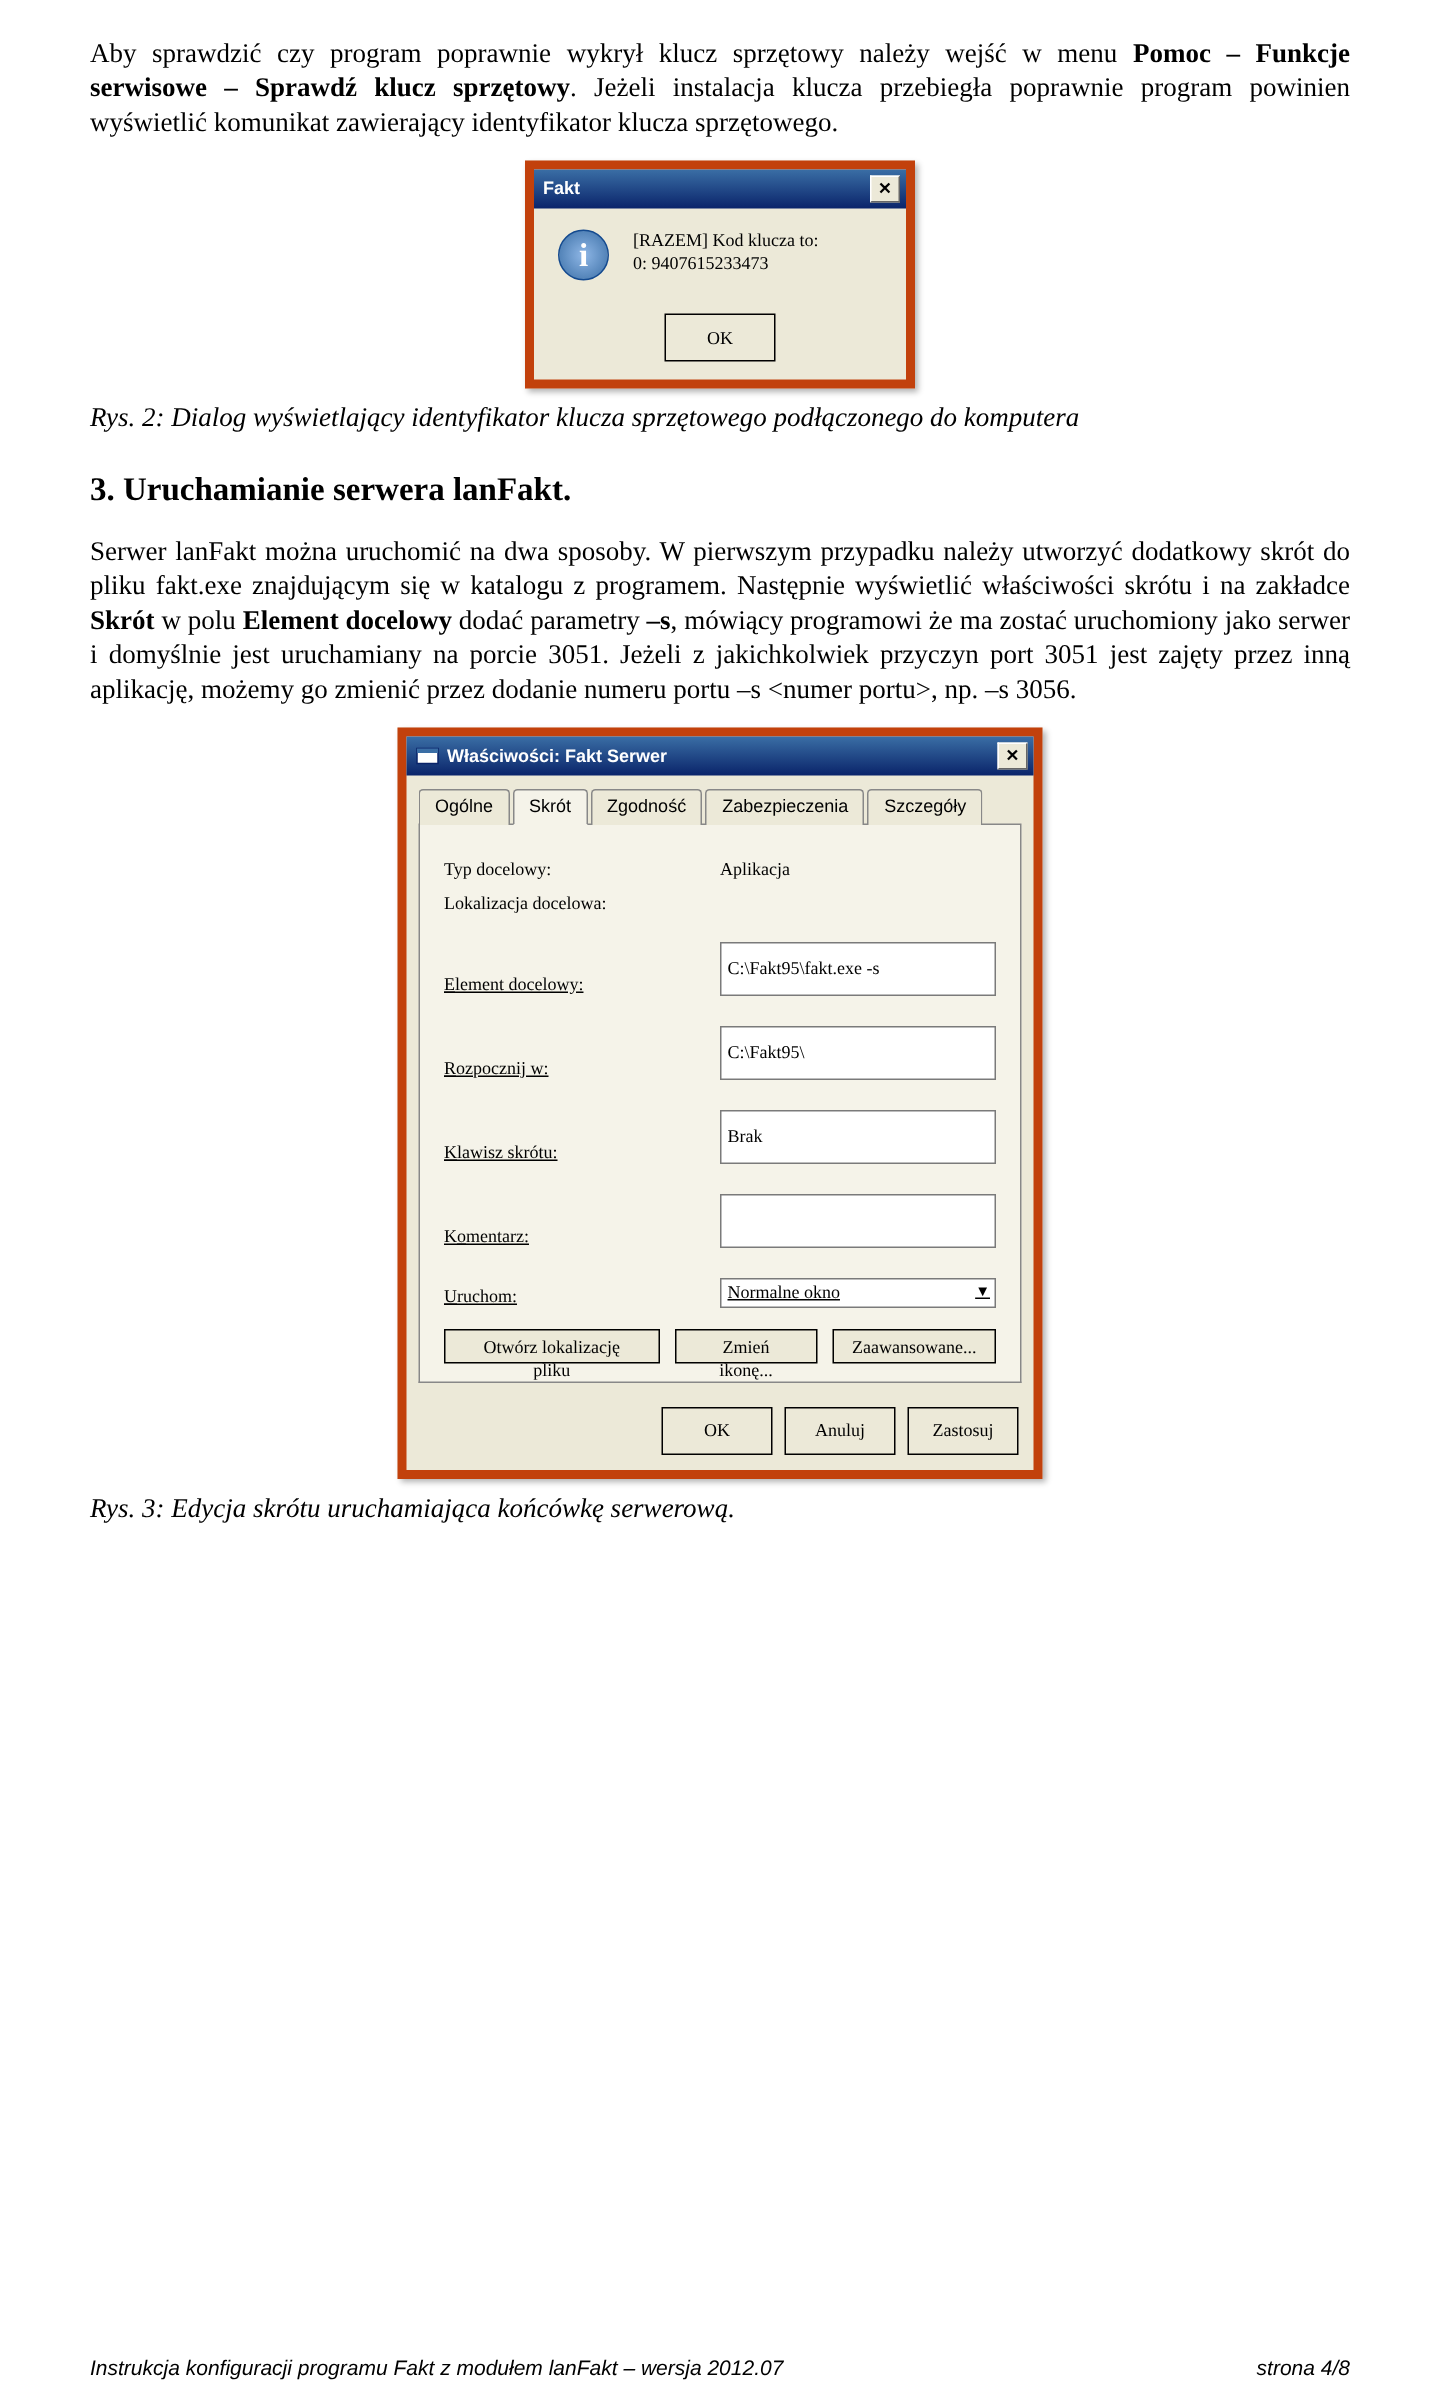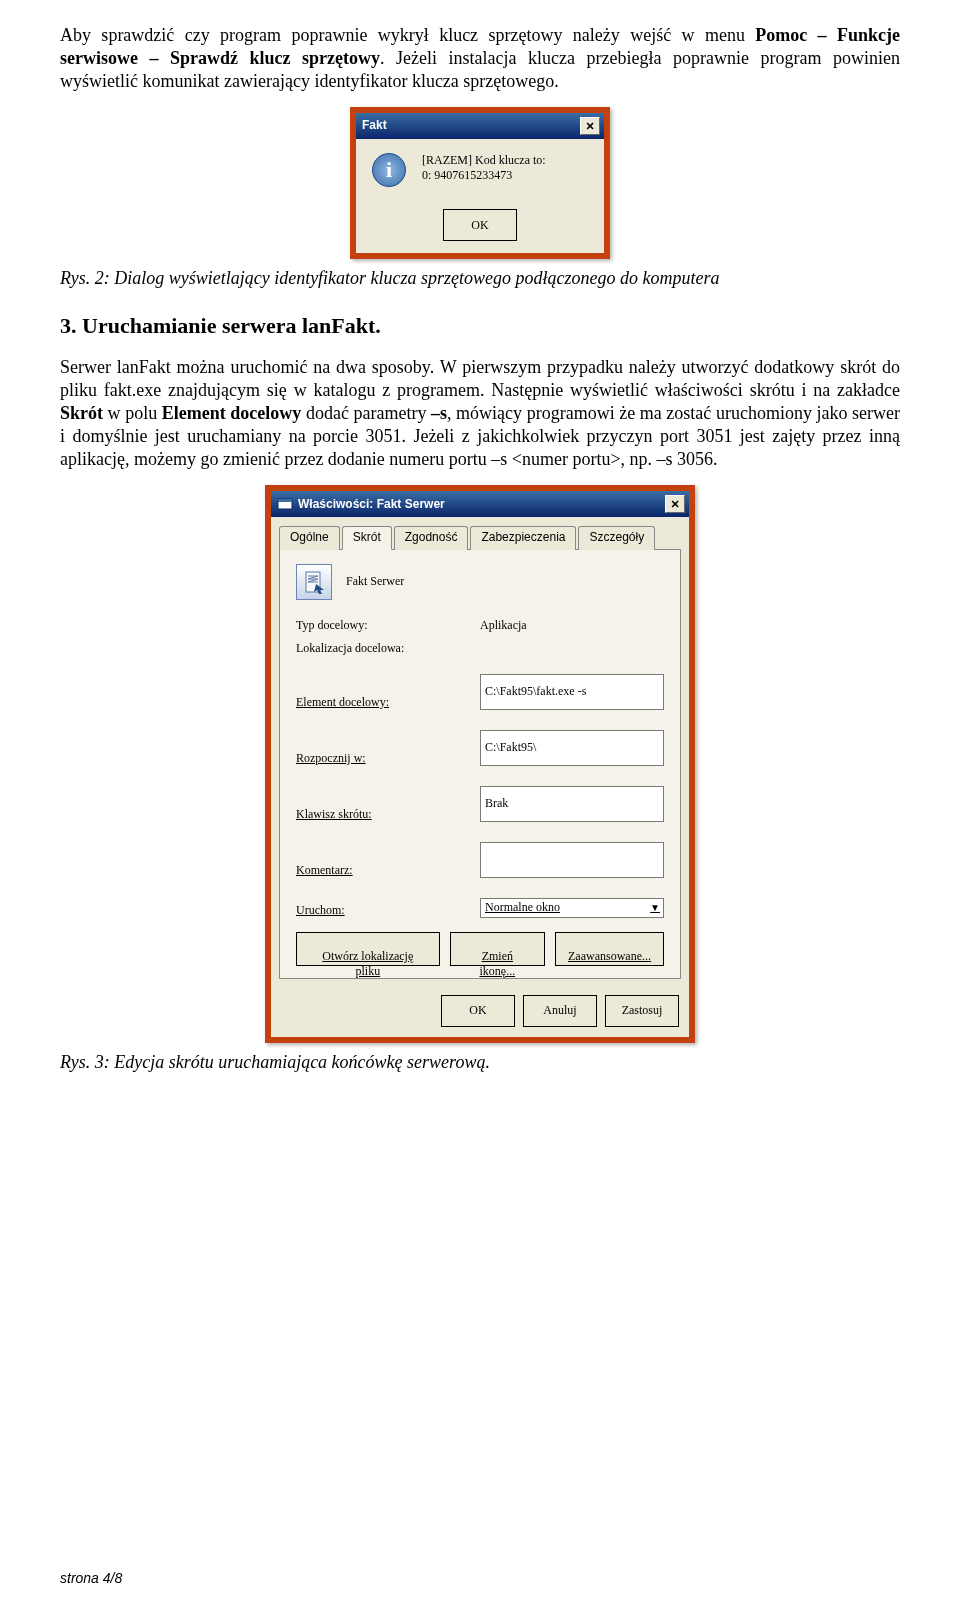--- a/index.html
+++ b/index.html
@@ -36,21 +36,21 @@
   .tabs { margin: 8px 8px 0 8px; display:flex; border-bottom:1px solid #888; }
   .tab { padding: 3px 10px; border:1px solid #888; border-bottom:none; margin-right:2px; background:#ece9d8; border-top-left-radius:3px; border-top-right-radius:3px; position:relative; top:1px; cursor:pointer; }
   .tab.active { background:#f5f3e9; font-weight:normal; border-bottom:1px solid #f5f3e9; }
   .tabpage { margin: 0 8px 8px 8px; padding: 14px 16px 12px 16px; border:1px solid #888; border-top:none; background:#f5f3e9; }
   .fieldrow { display:flex; align-items:flex-end; margin:8px 0;gap:44px; }
   .fieldrow .lbl { width: 140px; font: 12px Tahoma; }
   .txt { flex:1; height:36px; border:1px solid #7a7a7a; background:#fff; padding:1px 4px; font:12px Tahoma; }
   .sel { flex:1; height:20px; border:1px solid #7a7a7a; background:#fff; font:12px Tahoma; display:flex; align-items:center; justify-content:space-between; padding:0 3px 0 4px; }
   .sel .chev { font-size:10px; }
   .btnrow { display:flex; gap:10px; margin-top:14px; }
-  .btnrow .winbtn { min-width: auto; padding:16px 12px; height:23px;text-decoration:underline; }
+  .btnrow .winbtn { min-width: auto; padding:4px 12px; height:23px; }
   .dlg-actions { display:flex; justify-content:flex-end; gap:8px; padding:8px 10px 10px 0; }
   .shortcut-icon { width: 36px; height: 36px; background: linear-gradient(#fff,#c7d4e8); border:1px solid #6a85b5; display:inline-flex; align-items:center; justify-content:center; }
   .shortcut-icon svg { width:24px; height:24px; }
   .doc-footer { position:absolute; bottom:18px; left:60px; right:60px; display:flex; justify-content:space-between; font: italic 14px Arial, sans-serif; color:#000; }
   .shortcut-hdr { display:flex; align-items:center; gap:14px; margin-bottom:18px; }
   .underline-label span { text-decoration: underline; text-decoration-color:#000; }
 </style>
 </head>
 <body>
 
@@ -97,30 +97,20 @@
 
     <div class="tabs" id="prop-tabs">
         <span class="tab">Ogólne</span>
         <span class="tab active">Skrót</span>
         <span class="tab">Zgodność</span>
         <span class="tab">Zabezpieczenia</span>
         <span class="tab">Szczegóły</span>
       </div>
 
     <div class="tabpage">
-      <div class="shortcut-hdr">
-        <span class="shortcut-icon">
-          <svg viewBox="0 0 24 24">
-              <rect x="4" y="2" width="14" height="20" fill="#f7f7f7" stroke="#5a78aa"></rect>
-              <polyline points="6,6 16,6 6,9 16,9 6,12 16,12" stroke="#5a78aa" fill="none"></polyline>
-              <path d="M14 14 L22 20 L18 20 L20 24 L17 24 L15 20 L12 22 Z" fill="#214f8a"></path>
-            </svg>
-        </span>
-        <span style="font:12px Tahoma;">Fakt Serwer</span>
-      </div>
 
       <div class="fieldrow">
         <span class="lbl">Typ docelowy:</span>
         <span style="font:12px Tahoma;">Aplikacja</span>
       </div>
       <div class="fieldrow" style="margin-bottom:18px;">
         <span class="lbl">Lokalizacja docelowa:</span>
         <span style="font:12px Tahoma;"></span>
       </div>
 
@@ -162,14 +152,15 @@
     <div class="dlg-actions">
       <button class="winbtn">OK</button>
       <button class="winbtn">Anuluj</button>
       <button class="winbtn">Zastosuj</button>
     </div>
   </div>
 </div>
 <p class="caption">Rys. 3: Edycja skrótu uruchamiająca końcówkę serwerową.</p>
 
 <div class="doc-footer">
+  <span>Instrukcja konfiguracji programu Fakt z modułem lanFakt – wersja 2012.07</span>
   <span>strona 4/8</span>
 </div>
 
 </body></html>

